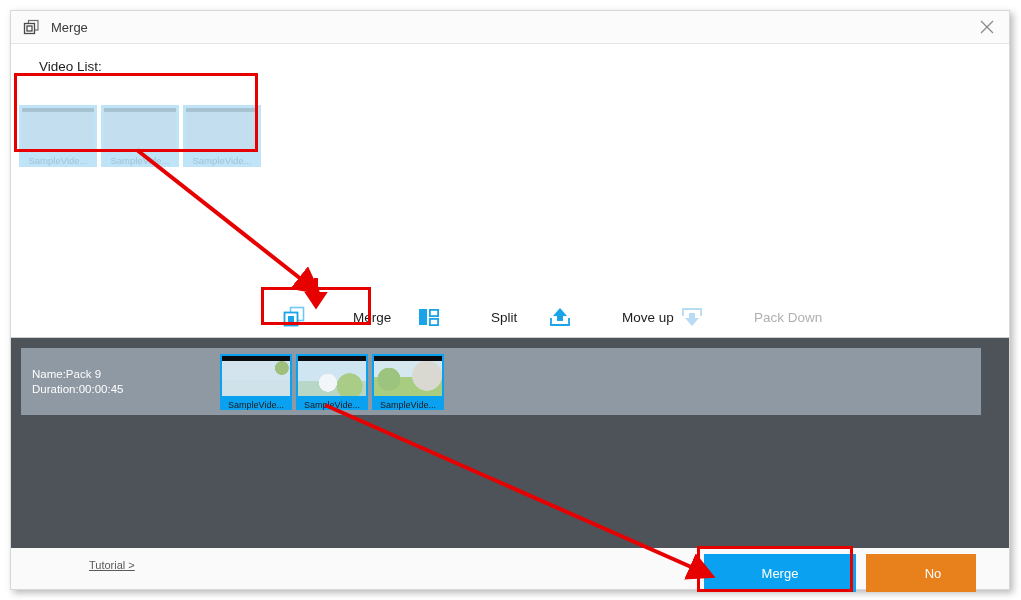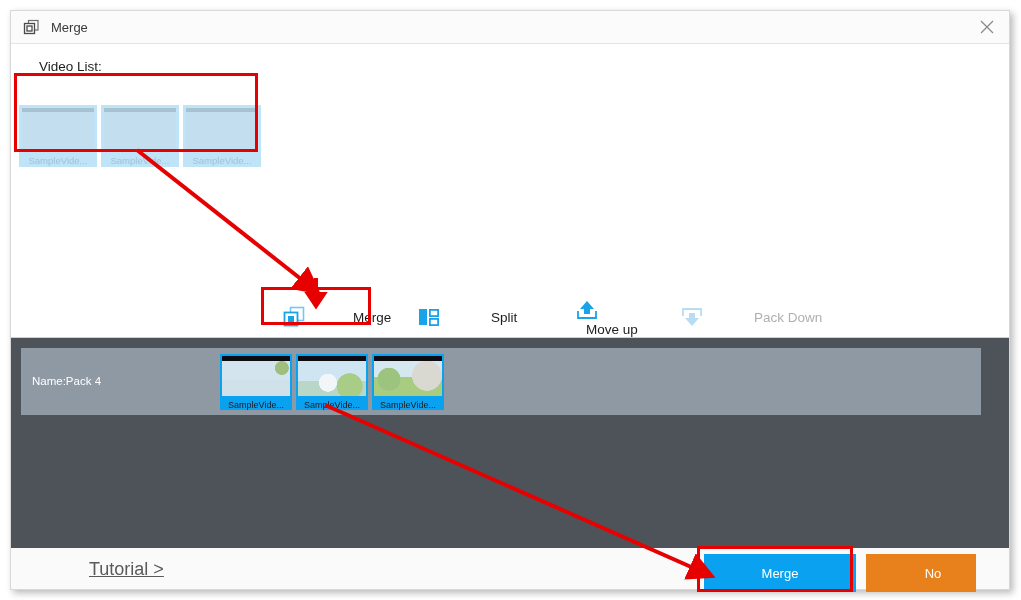--- a/index.html
+++ b/index.html
@@ -108,21 +108,21 @@
     display: flex; align-items: center; justify-content: center;
     margin-right: 10px;
   }
   .tbtn .tlabel { font-size: 13.5px; color: #1d1d1d; white-space: nowrap; margin-left: 39px; }
   .tbtn.disabled { cursor: default; }
   .tbtn.disabled .tlabel { color: #b0b0b0; }
 
   #tb-merge    { left: 270px; }
   #tb-merge .tlabel { margin-left: 36px; }
   #tb-split    { left: 405px; }
-  #tb-moveup   { left: 536px; flex-direction: column; }
+  #tb-moveup   { left: 536px; }
   #tb-movedown { left: 668px; }
 
   
   #lower-pane {
     position: absolute; left: 0; top: 326px;
     width: 100%; height: 211px;
     background: #4e535a;
     border-top: 1px solid #cfcfcf;
   }
   #pack-row {
@@ -158,21 +158,21 @@
   }
 
   
   #footer {
     position: absolute; left: 0; top: 537px;
     width: 100%; height: 41px;
     background: #fafafa;
   }
   #tutorial-link {
     position: absolute; left: 78px; top: 11px;
-    font-size: 18px; color: #5a5a5a;
+    font-size: 11px; color: #5a5a5a;
     text-decoration: underline;
     cursor: pointer;
   }
   .abtn {
     position: absolute; top: 6px; height: 38px;
     display: flex; align-items: center; justify-content: center;
     font-size: 13px; color: #ffffff;
     cursor: pointer;
   }
   #btn-merge { left: 693px; width: 152px; background: #0aa2f0; }
@@ -275,21 +275,22 @@
         </span>
         <span class="tlabel">Pack Down</span>
       </div>
 
     </div>
   </div>
 
   <div id="lower-pane">
     <div id="pack-row">
       <div id="pack-info">
-        <div>Name:Pack 4</div>
+        <div>Name:Pack 9</div>
+        <div>Duration:00:00:45</div>
       </div>
       <div id="pack-thumbs">
         <div class="pthumb">
           <div class="pic frameA"></div>
           <div class="cap">SampleVide...</div>
         </div>
         <div class="pthumb">
           <div class="pic frameB"></div>
           <div class="cap">SampleVide...</div>
         </div>

